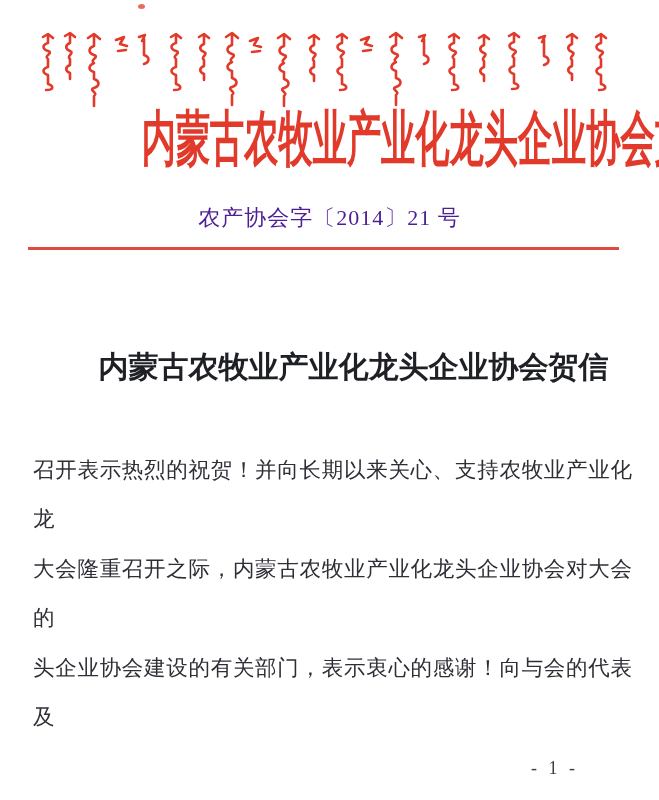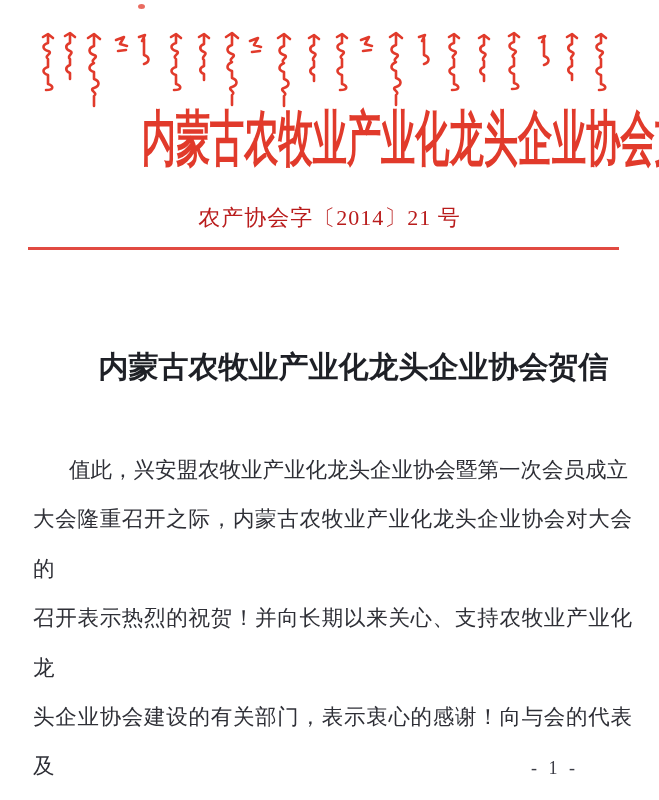--- a/index.html
+++ b/index.html
@@ -26,21 +26,21 @@
     position:absolute;left:0;top:104px;width:100%;margin:0;
     text-align:center;white-space:nowrap;
     font-size:60px;line-height:70px;font-weight:700;
     color:var(--accent);
     transform:scaleX(0.57);transform-origin:center;
     letter-spacing:0;
   }
   .doc-number{
     position:absolute;left:0;top:204px;width:100%;
     text-align:center;font-size:22px;line-height:28px;
-    color:#b91c1c;letter-spacing:1px;
+    color:#4c1d95;letter-spacing:1px;
   }
   .red-rule{
     position:absolute;left:28px;top:247px;width:591px;height:3px;
     background:var(--rule);
   }
   .letter-title{
     position:absolute;left:0;top:348px;width:100%;margin:0;
     text-align:center;font-size:30px;line-height:38px;font-weight:700;
     color:var(--ink-strong);letter-spacing:0;padding-left:24px;
   }
@@ -99,20 +99,19 @@
 
 <h1 class="org-title">内蒙古农牧业产业化龙头企业协会文件</h1>
 
 <div class="doc-number">农产协会字〔2014〕21 号</div>
 
 <div class="red-rule"></div>
 
 <h2 class="letter-title">内蒙古农牧业产业化龙头企业协会贺信</h2>
 
 <div class="letter-body">
-  <p class="indent">值此，兴安盟农牧业产业化龙头企业协会暨第一次会员成立</p>
+  <p class="full">召开表示热烈的祝贺！并向长期以来关心、支持农牧业产业化龙</p>
   <p class="full">大会隆重召开之际，内蒙古农牧业产业化龙头企业协会对大会的</p>
-  <p class="full">召开表示热烈的祝贺！并向长期以来关心、支持农牧业产业化龙</p>
   <p class="full">头企业协会建设的有关部门，表示衷心的感谢！向与会的代表及</p>
 
 </div>
 
 <div class="page-number">- 1 -</div>
 
 </body></html>

